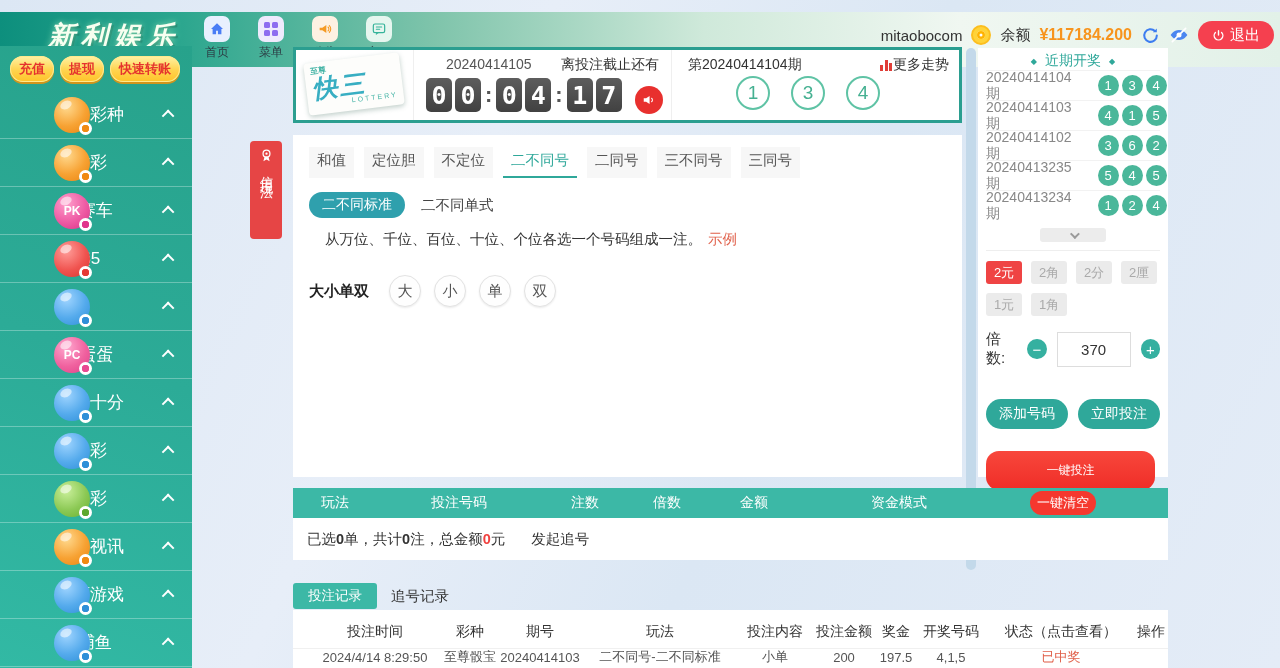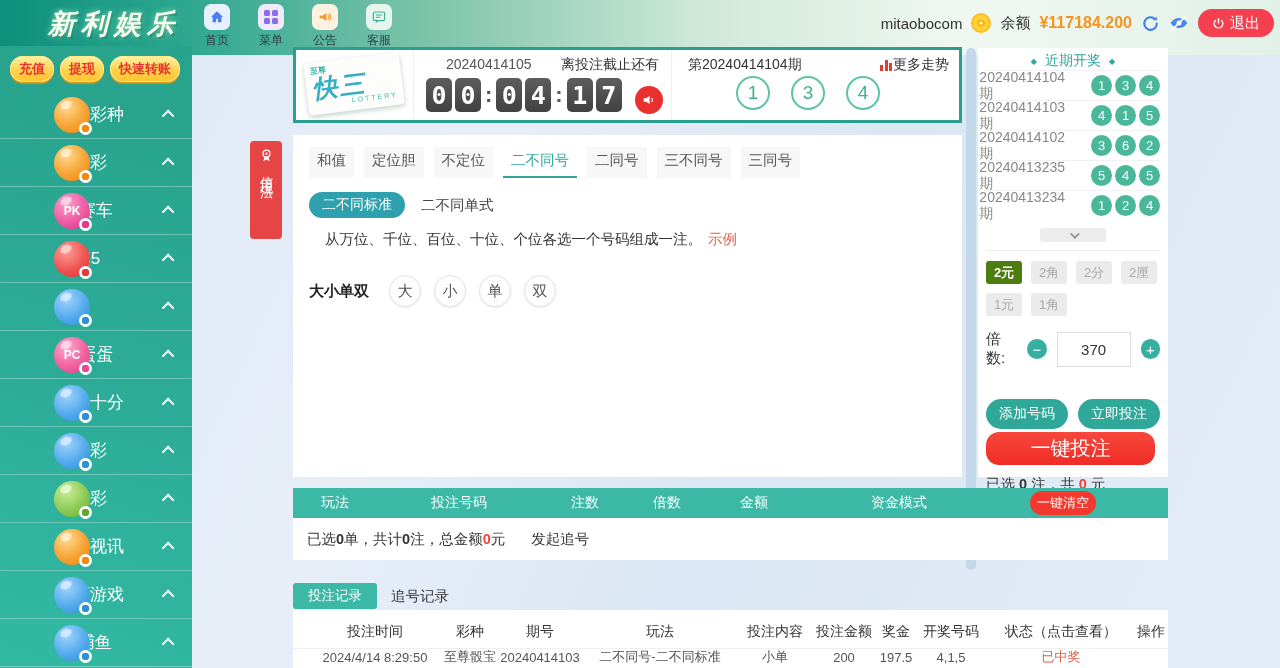--- a/index.html
+++ b/index.html
@@ -2,21 +2,21 @@
 <html><head>
 <meta charset="utf-8">
 <style>
   * { margin:0; padding:0; box-sizing:border-box; }
   html,body { width:1280px; height:668px; overflow:hidden; }
   body { font-family:"Liberation Sans", sans-serif; background:#dfe9f5; }
   #app { position:relative; width:1280px; height:668px;
          background:linear-gradient(115deg,#dce7f4 0%,#e7eef8 35%,#dbe7f4 60%,#e4ecf7 100%); }
 
   
-  .top-header { position:absolute; left:0; top:0; width:1280px; height:55px;
+  .top-header { position:absolute; left:0; top:12px; width:1280px; height:55px;
     background:linear-gradient(90deg,#0d8f7d 0%,#2ba68e 14%,#7fc4ab 34%,#cfe9da 55%,#f0f7f1 75%,#e2f1e8 100%);
     display:flex; align-items:center; }
   .brand { position:absolute; left:48px; top:6px; font-size:27px; font-weight:bold; font-style:italic;
     color:#f8fff0; letter-spacing:6px; text-shadow:0 0 6px #8adfb6, 2px 2px 1px rgba(10,90,70,.45); }
   .top-nav { position:absolute; left:196px; top:4px; display:flex; gap:12px; }
   .nav-item { width:42px; display:flex; flex-direction:column; align-items:center; cursor:pointer; }
   .nav-ico { width:26px; height:26px; border-radius:7px; display:flex; align-items:center; justify-content:center; }
   .nav-ico.home { background:#e8f0fe; } .nav-ico.menu { background:#efeafd; }
   .nav-ico.ann { background:#fdf1e2; } .nav-ico.svc { background:#e6f6ef; }
   .nav-label { font-size:12px; color:#2c3e45; margin-top:2px; }
@@ -110,46 +110,46 @@
     letter-spacing:3px; margin-top:3px; }
 
   .scroll-strip { position:absolute; left:966px; top:48px; width:10px; height:522px;
     background:#c3d9ea; border-radius:5px; }
 
   
   .right-panel { position:absolute; left:978px; top:48px; width:190px; height:429px; background:#fff; padding:0 8px; }
   .rp-title { display:flex; align-items:center; justify-content:center; gap:8px; height:22px;
     color:#2fa89a; font-size:14px; padding-top:4px; }
   .rp-title .dia { font-size:8px; }
-  .recent-row { height:30px; display:flex; align-items:center; justify-content:flex-end;
+  .recent-row { height:30px; display:flex; align-items:center; justify-content:space-between;
     border-top:1px solid #f2f2f2;gap:26px; }
   .recent-issue { font-size:14px; color:#888; }
   .recent-balls { display:flex; gap:3px; }
   .rball { width:21px; height:21px; border-radius:50%; background:#4ab79a; color:#fff; font-size:13px;
     display:flex; align-items:center; justify-content:center; }
   .expand-btn { margin:8px auto 0; width:66px; height:14px; background:#ececec; border-radius:3px;
     display:flex; align-items:center; justify-content:center; cursor:pointer; }
   .caret-down { width:7px; height:7px; border-left:2px solid #9a9a9a; border-top:2px solid #9a9a9a;
     transform:rotate(225deg) translateY(2px); }
   .rp-divider { border-top:1px solid #eee; margin-top:8px; }
   .denoms { display:flex; flex-wrap:wrap; gap:9px 9px; padding-top:10px; }
   .denom { width:36px; height:23px; border-radius:3px; background:#ebebeb; color:#aaa; font-size:13px;
     display:flex; align-items:center; justify-content:center; cursor:pointer; }
-  .denom.active { background:#4d7c0f; color:#fff;font-weight:bold; }
+  .denom.active { background:#ef4444; color:#fff; }
   .mult-row { display:flex; align-items:center; margin-top:14px; }
   .mult-label { font-size:15px; color:#333; }
   .round-btn { width:20px; height:20px; border-radius:50%; background:#35b0a0; color:#fff; font-size:15px;
     display:flex; align-items:center; justify-content:center; cursor:pointer; line-height:1; }
   .mult-input { width:74px; height:35px; border:1px solid #ddd; text-align:center; font-size:15px; color:#333;
     margin:0 10px 0 10px; font-family:"Liberation Sans",sans-serif; }
   .teal-btns { display:flex; gap:10px; margin-top:31px; }
   .teal-btn { width:82px; height:30px; border-radius:15px; background:#2fa89a; color:#fff; font-size:14px;
     display:flex; align-items:center; justify-content:center; cursor:pointer; border:none; }
-  .red-big-btn { margin-top:3px; width:169px; height:33px; border-radius:13px;
-    background:linear-gradient(#f8473c,#ef2d27); color:#fff; font-size:20px;
+  .red-big-btn { margin-top:22px; width:169px; height:39px; border-radius:13px;
+    background:linear-gradient(#f8473c,#ef2d27); color:#fff; font-size:12px;
     display:flex; align-items:center; justify-content:center; cursor:pointer; border:none; }
   .sel-line { margin-top:10px; font-size:14.5px; color:#333; }
   .sel-line b { font-weight:bold; }
   .red-val { color:#f0413f; font-weight:bold; }
   .profit-line { margin-top:6px; font-size:14.5px; color:#333; }
 
   
   .cart-header { position:absolute; left:293px; top:488px; width:875px; height:30px; background:#3cb8a6; }
   .cart-col { position:absolute; top:0; height:30px; display:flex; align-items:center; transform:translateX(-50%);
     color:#fff; font-size:14px; white-space:nowrap; }

